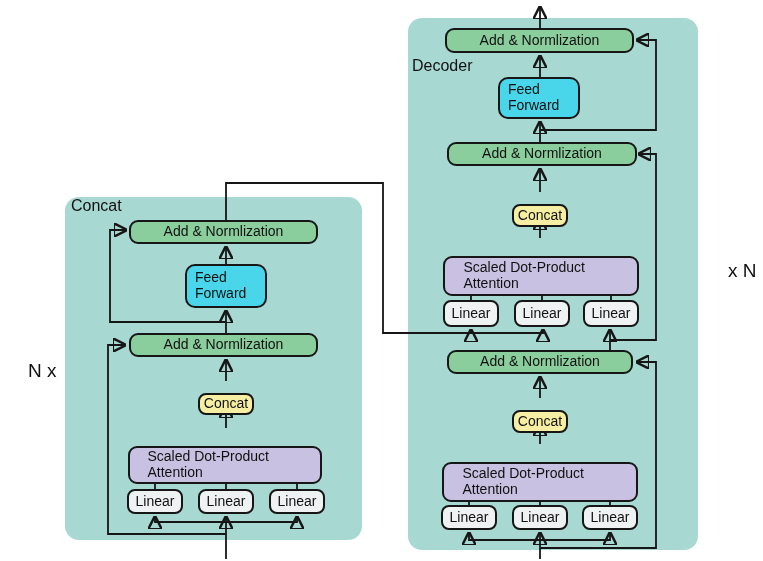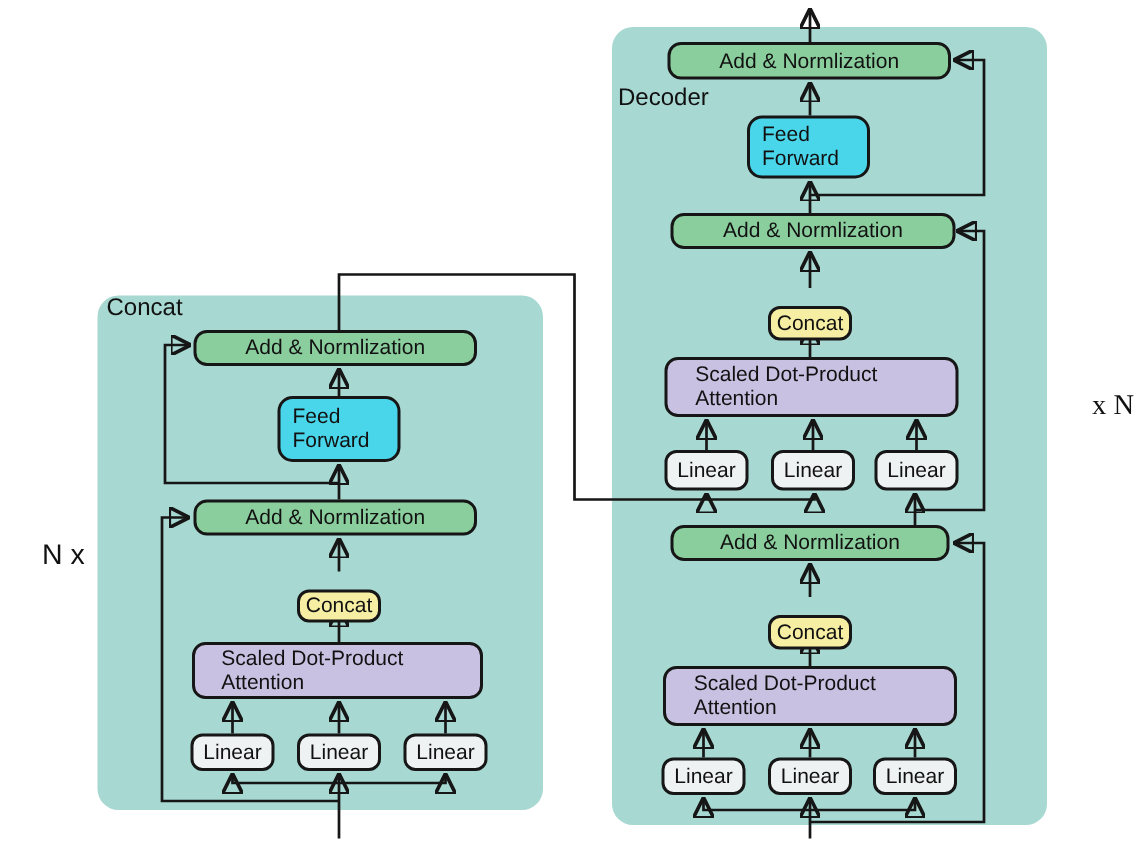--- a/index.html
+++ b/index.html
@@ -37,21 +37,21 @@
     border:2px solid var(--line,#161616);
     display:flex;align-items:center;justify-content:center;
     text-align:left;
     color:var(--text,#111111);
     font-size:14px;line-height:1.12;
     z-index:3;
   }
   .an{background:var(--box_green,#8bce9d);border-radius:9px;}
   .ff{background:var(--box_cyan,#4ad6ea);border-radius:10px;}
   .cc{background:var(--box_yellow,#f6efa3);border-radius:8px;margin-top:12px;}
-  .sdpa{background:var(--box_purple,#c9c1e2);border-radius:9px;}
+  .sdpa{background:var(--box_purple,#c9c1e2);border-radius:9px;margin-top:18px;}
   .lin{background:var(--box_gray,#eff2f2);border-radius:8px;}
   .lbl{display:block;}
   .lbl.wrap-ff{max-width:62px;}
   .lbl.wrap-sdpa{max-width:155px;}
   .panel-label{
     position:absolute;z-index:4;
     color:var(--text,#111111);
     font-size:16px;
   }
   .side-label{
@@ -115,21 +115,21 @@
       <path d="M540,559 V533" marker-end="url(#arr)"></path>
       <path d="M540,548 H656 V362 H637" marker-end="url(#arr)"></path>
       <path d="M540,540 H469 V533" marker-end="url(#arr)"></path>
       <path d="M540,540 H610 V533" marker-end="url(#arr)"></path>
     </g>
   </svg>
 
   <div class="panel-label" style="left:71px;top:197px;">Concat</div>
   <div class="panel-label" style="left:412px;top:57px;">Decoder</div>
   <div class="side-label" style="left:28px;top:360px;">N x</div>
-  <div class="side-label" style="left:728px;top:260px;font-family:Liberation Serif, serif;">x N</div>
+  <div class="side-label" style="left:728px;top:260px;">x N</div>
 
   <div class="node an" style="left:129px;top:220px;width:189px;height:24px;">
     <span class="lbl">Add &amp; Normlization</span>
   </div>
   <div class="node ff" style="left:185px;top:264px;width:82px;height:44px;">
     <span class="lbl wrap-ff">Feed Forward</span>
   </div>
   <div class="node an" style="left:129px;top:333px;width:189px;height:24px;">
     <span class="lbl">Add &amp; Normlization</span>
   </div>

